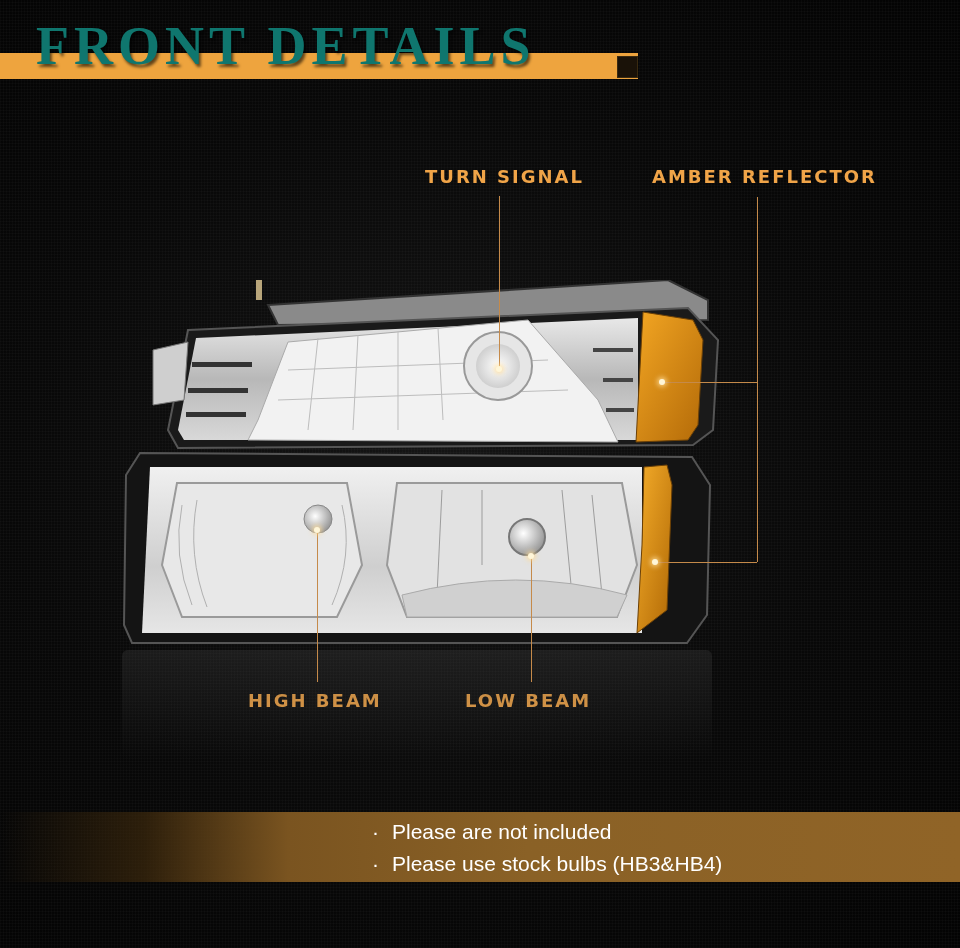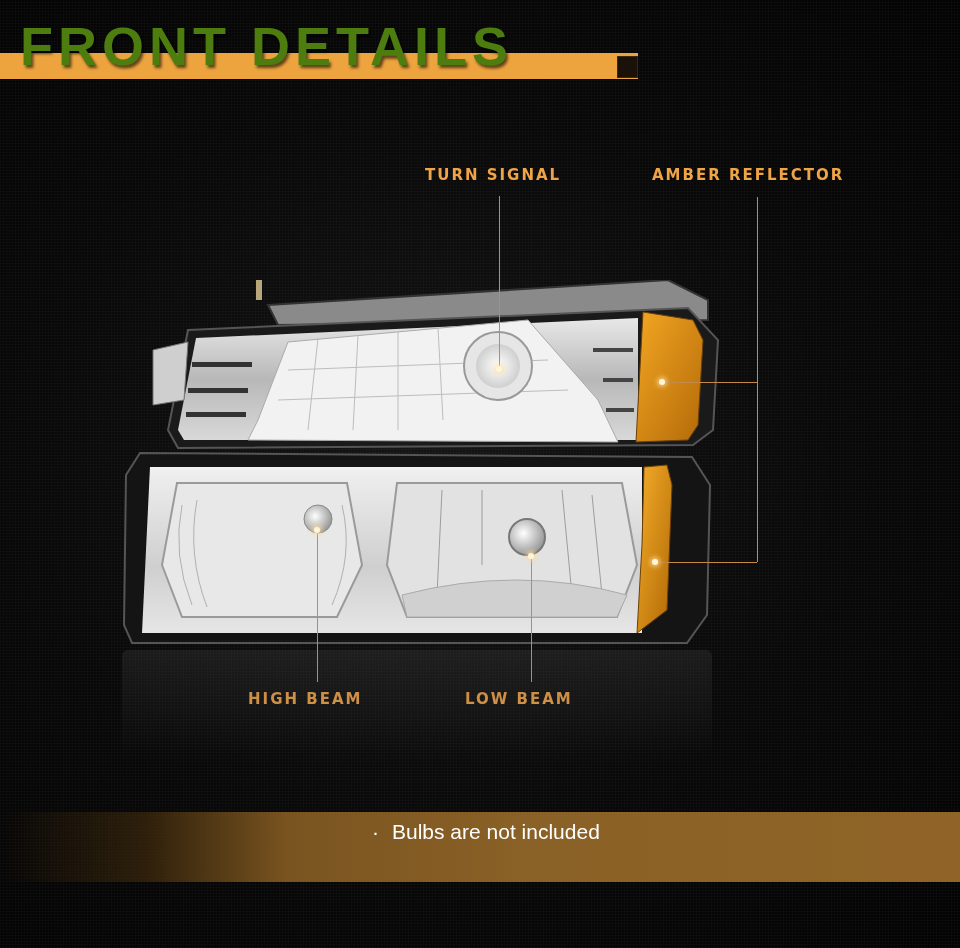--- a/index.html
+++ b/index.html
@@ -3,24 +3,24 @@
 <meta charset="utf-8">
 <style>
   html,body{margin:0;padding:0;background:#050505;}
   body{width:960px;height:948px;position:relative;overflow:hidden;font-family:"DejaVu Sans",sans-serif;}
   .bg{position:absolute;inset:0;background:radial-gradient(ellipse at 45% 50%, #151515 0%, #080808 55%, #030303 100%);}
   .bg::after{content:"";position:absolute;inset:0;background-image:repeating-linear-gradient(0deg,rgba(255,255,255,0.018) 0 1px,transparent 1px 3px),repeating-linear-gradient(90deg,rgba(255,255,255,0.018) 0 1px,transparent 1px 3px);}
 
   
   .title-bar{position:absolute;left:0;top:53px;width:638px;height:26px;background:#eea43e;}
   .title-square{position:absolute;left:617px;top:56px;width:19px;height:20px;background:#1a1208;border:1px solid #3a2a10;}
-  .title{position:absolute;left:20px;top:16px;font-family:Liberation Sans, sans-serif;font-weight:bold;font-size:54px;letter-spacing:5px;color:#4d7c0f;text-shadow:2px 3px 3px rgba(0,0,0,0.6);white-space:nowrap;line-height:60px;}
+  .title{position:absolute;left:36px;top:16px;font-family:Liberation Serif, serif;font-weight:bold;font-size:54px;letter-spacing:5px;color:#0f766e;text-shadow:2px 3px 3px rgba(0,0,0,0.6);white-space:nowrap;line-height:60px;}
 
   
-  .label{position:absolute;font-family:"DejaVu Sans",sans-serif;font-weight:bold;font-size:15px;letter-spacing:2px;color:#f0a448;white-space:nowrap;}
+  .label{position:absolute;font-family:"DejaVu Sans",sans-serif;font-weight:bold;font-size:18px;letter-spacing:2px;color:#f0a448;white-space:nowrap;}
   .line{position:absolute;background:#c58a4a;}
   .dot{position:absolute;width:6px;height:6px;border-radius:50%;background:#fff6d8;box-shadow:0 0 5px 2px rgba(255,220,150,0.8);}
 
   
   .lamp{position:absolute;}
   .upper-housing{left:148px;top:280px;width:572px;height:172px;}
   .lower-housing{left:122px;top:445px;width:590px;height:200px;}
   .reflection{position:absolute;left:122px;top:650px;width:590px;height:110px;background:linear-gradient(180deg,rgba(60,60,60,0.35),rgba(0,0,0,0));border-radius:6px;}
 
   
@@ -145,15 +145,18 @@
 
 <div class="line" style="left:317px;top:530px;width:1px;height:152px;"></div>
 <div class="dot" style="left:314px;top:527px;"></div>
 
 <div class="line" style="left:531px;top:556px;width:1px;height:126px;"></div>
 <div class="dot" style="left:528px;top:553px;"></div>
 
 <div class="note-band"></div>
 <div class="notes">
   <div class="note">
-    <span class="bullet">·</span><span>Bulbs are not included</span>
+    <span class="bullet">·</span><span>Please are not included</span>
+  </div>
+  <div class="note">
+    <span class="bullet">·</span><span>Please use stock bulbs (HB3&amp;HB4)</span>
   </div>
 </div>
 
 </body></html>

